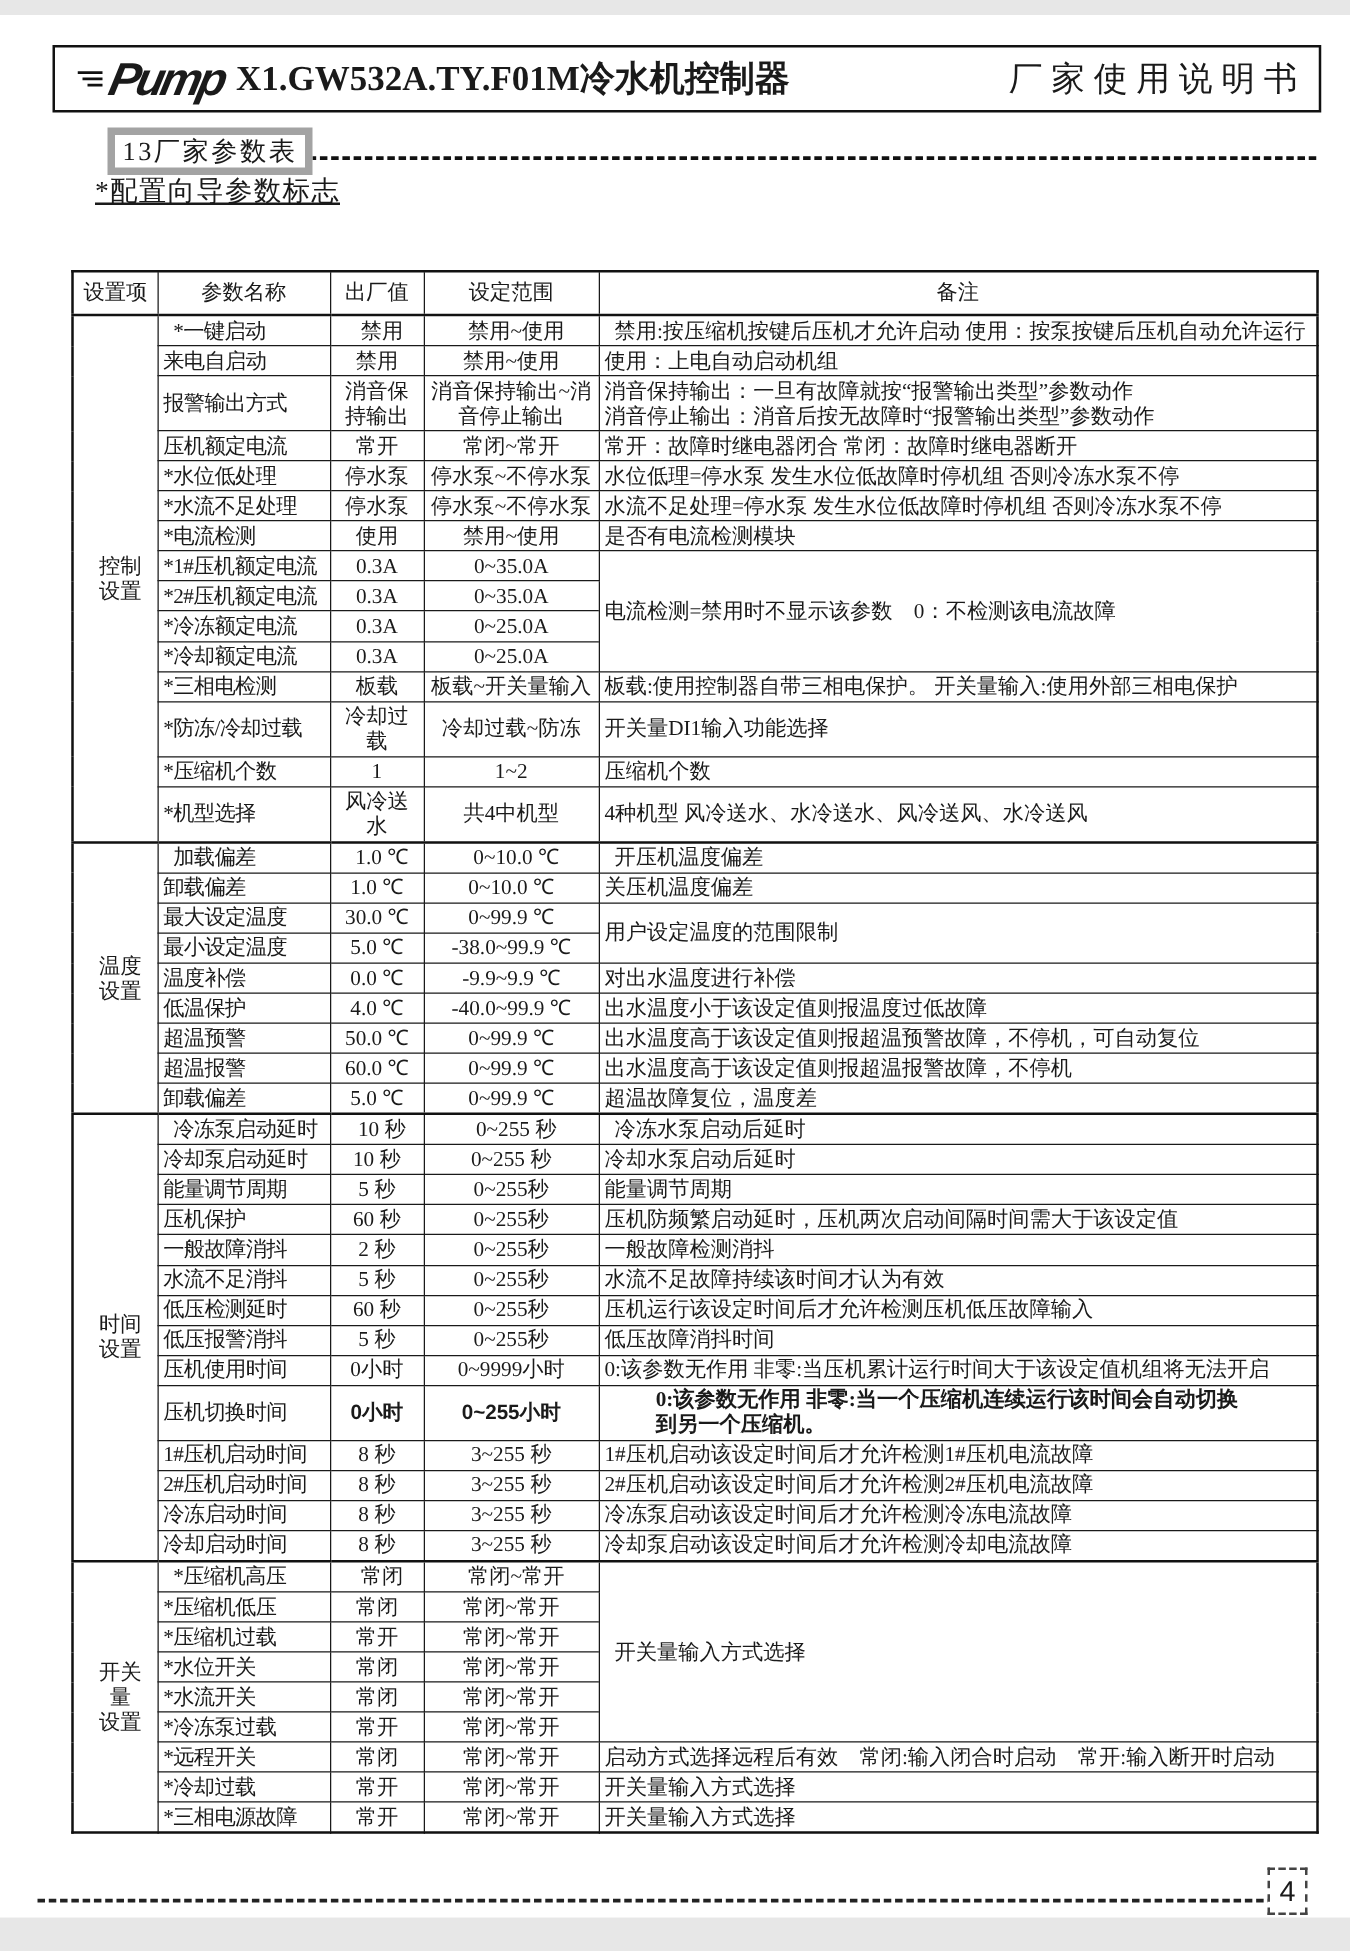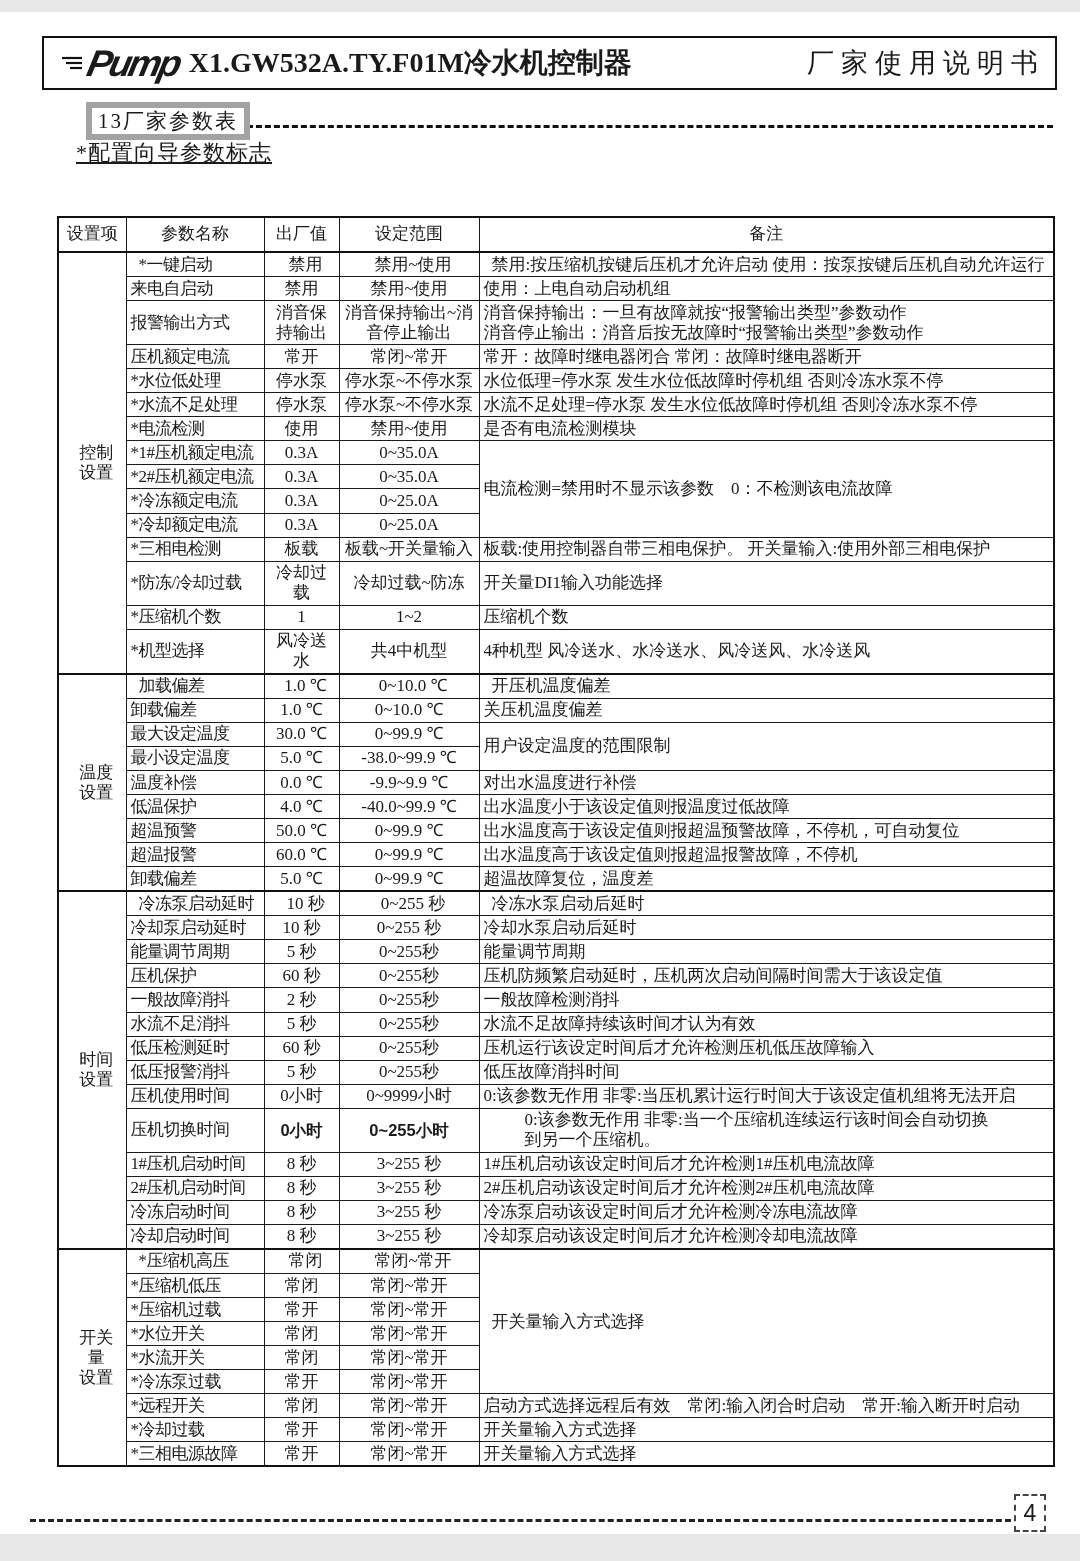--- a/index.html
+++ b/index.html
@@ -68,21 +68,21 @@
     text-align:left;white-space:nowrap;letter-spacing:-0.5px;padding-left:5px;
   }
   td.value-cell{text-align:center;padding:1.5px 2px;}
   td.range-cell{text-align:center;}
   td.remark-cell{text-align:left;padding-left:8px;white-space:pre-line;}
   td.remark-indent{padding-left:80px;}
   tr.group-start td{border-top:2px solid #111;padding-left:12px;}
   tr.bold-row td.value-cell, tr.bold-row td.range-cell{
     font-weight:bold;font-family:"Liberation Sans", sans-serif;font-size:16.5px;
   }
-  tr.bold-row td.remark-cell{font-weight:normal;padding-left:45px;}
+  tr.bold-row td.remark-cell{font-weight:bold;padding-left:45px;}
   
   .footer-dash{
     position:absolute;left:30px;right:42px;bottom:12px;border-top:3px dashed #222;
   }
   .page-num-box{
     position:absolute;right:34px;bottom:2px;width:28px;height:34px;
     border:2px dashed #444;background:#fff;text-align:center;
     font-size:23px;line-height:34px;font-family:"Liberation Sans", sans-serif;
   }
 </style>

